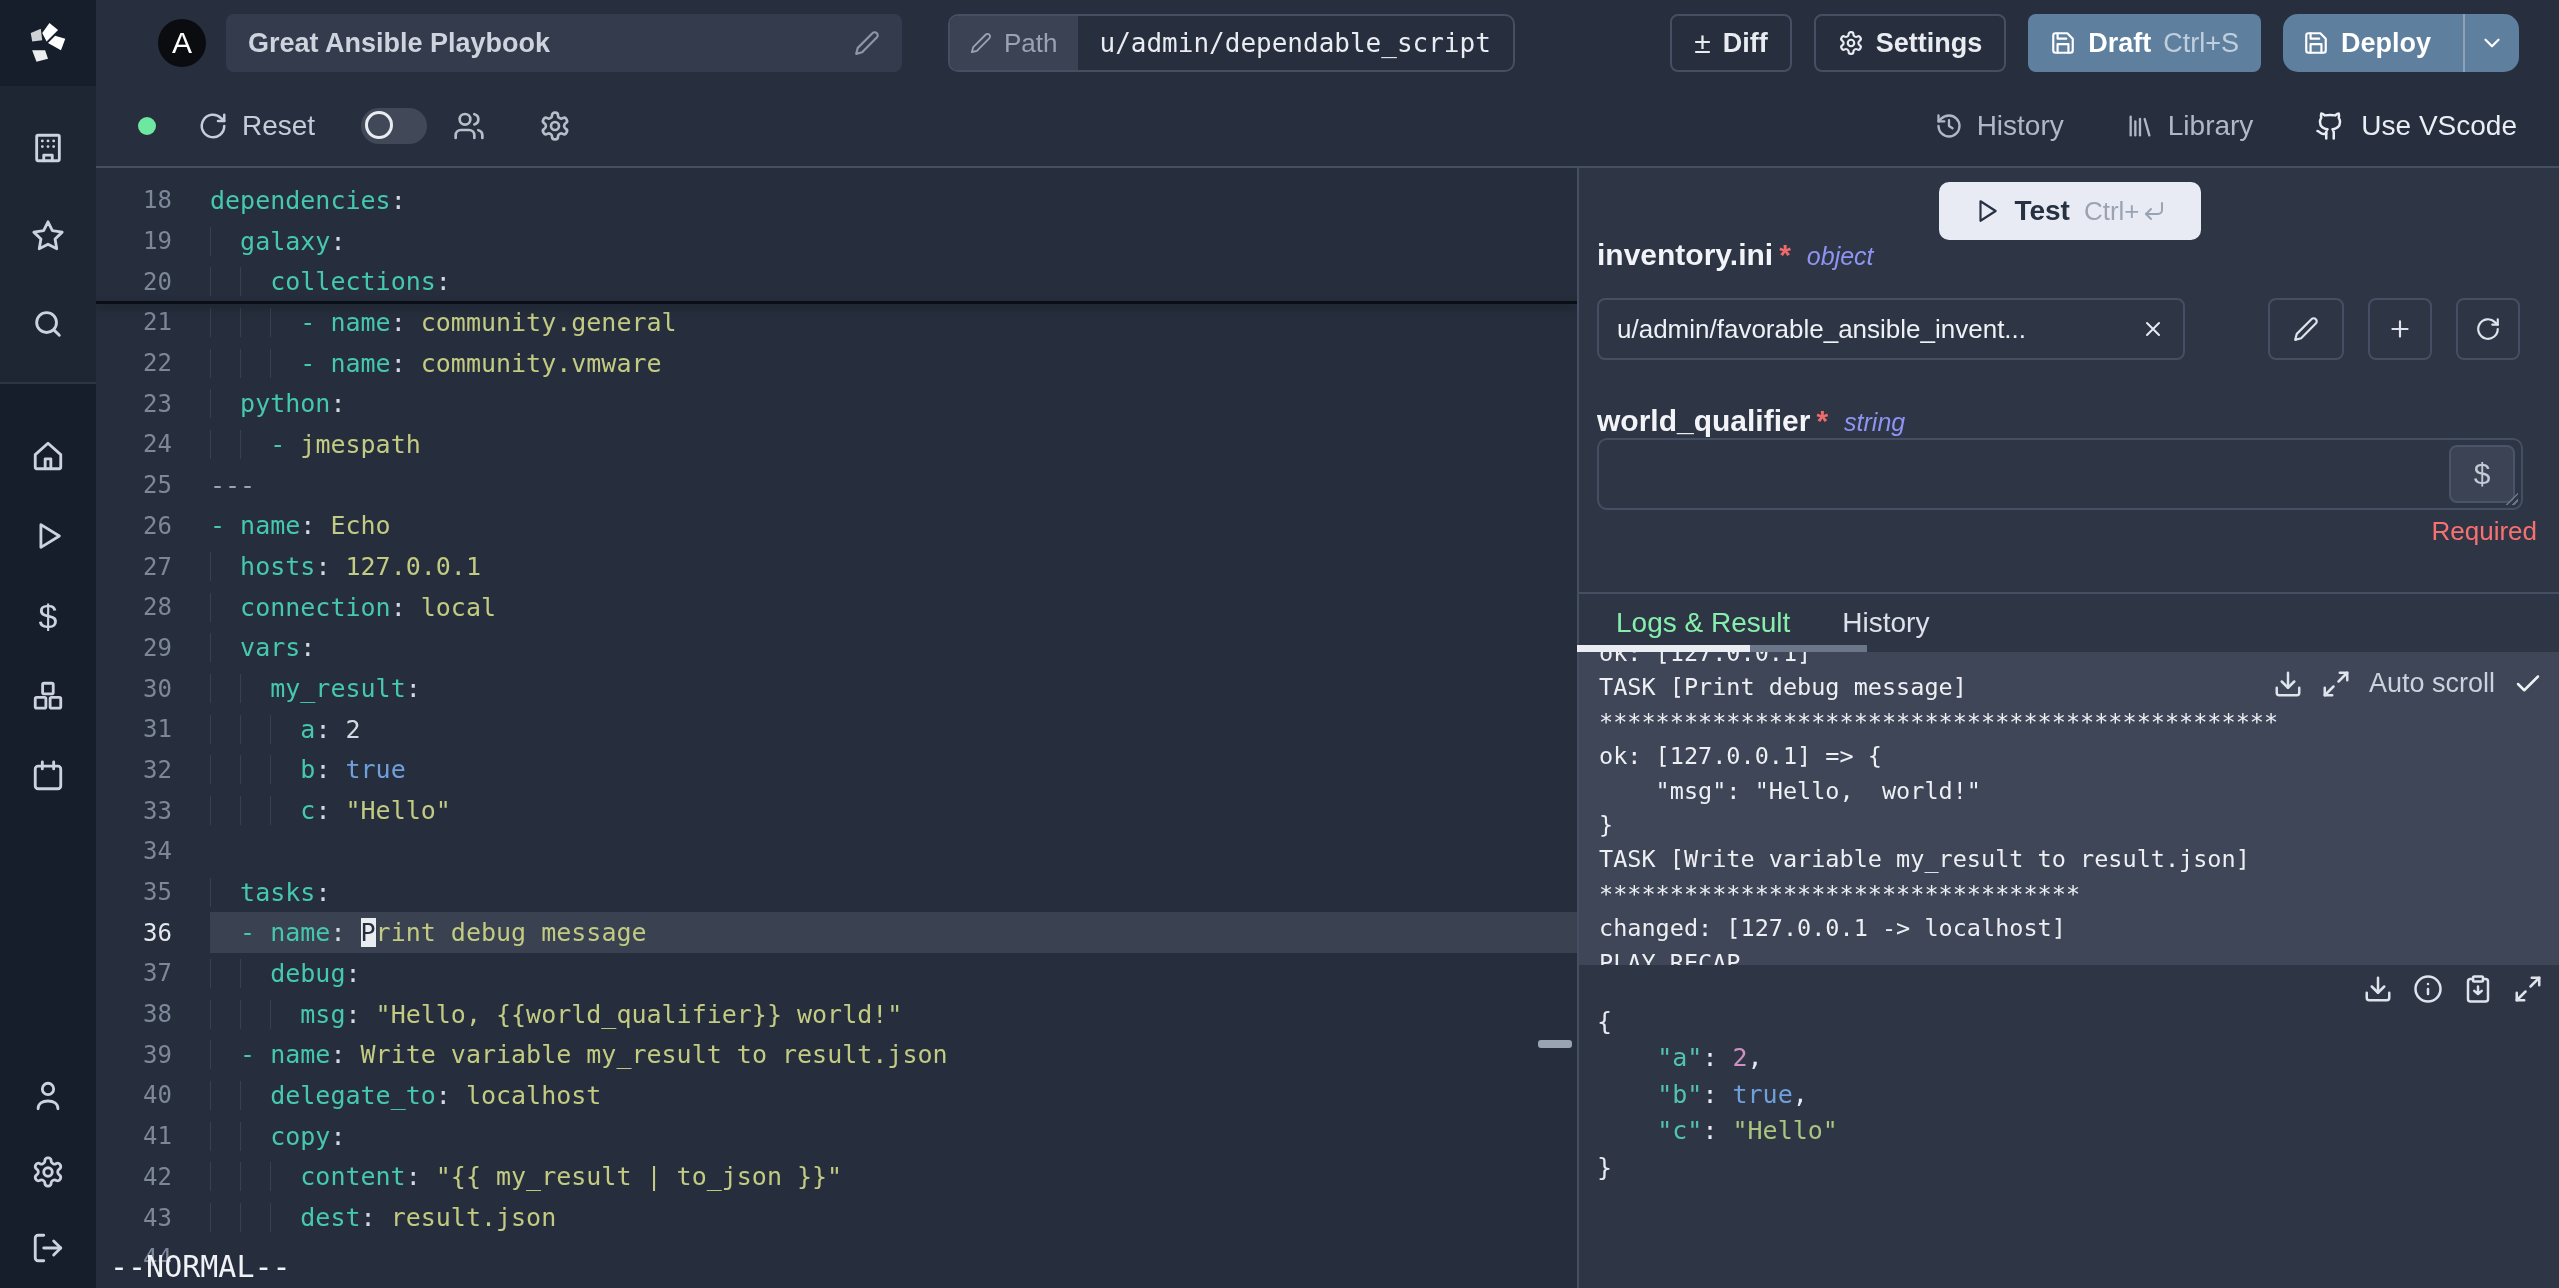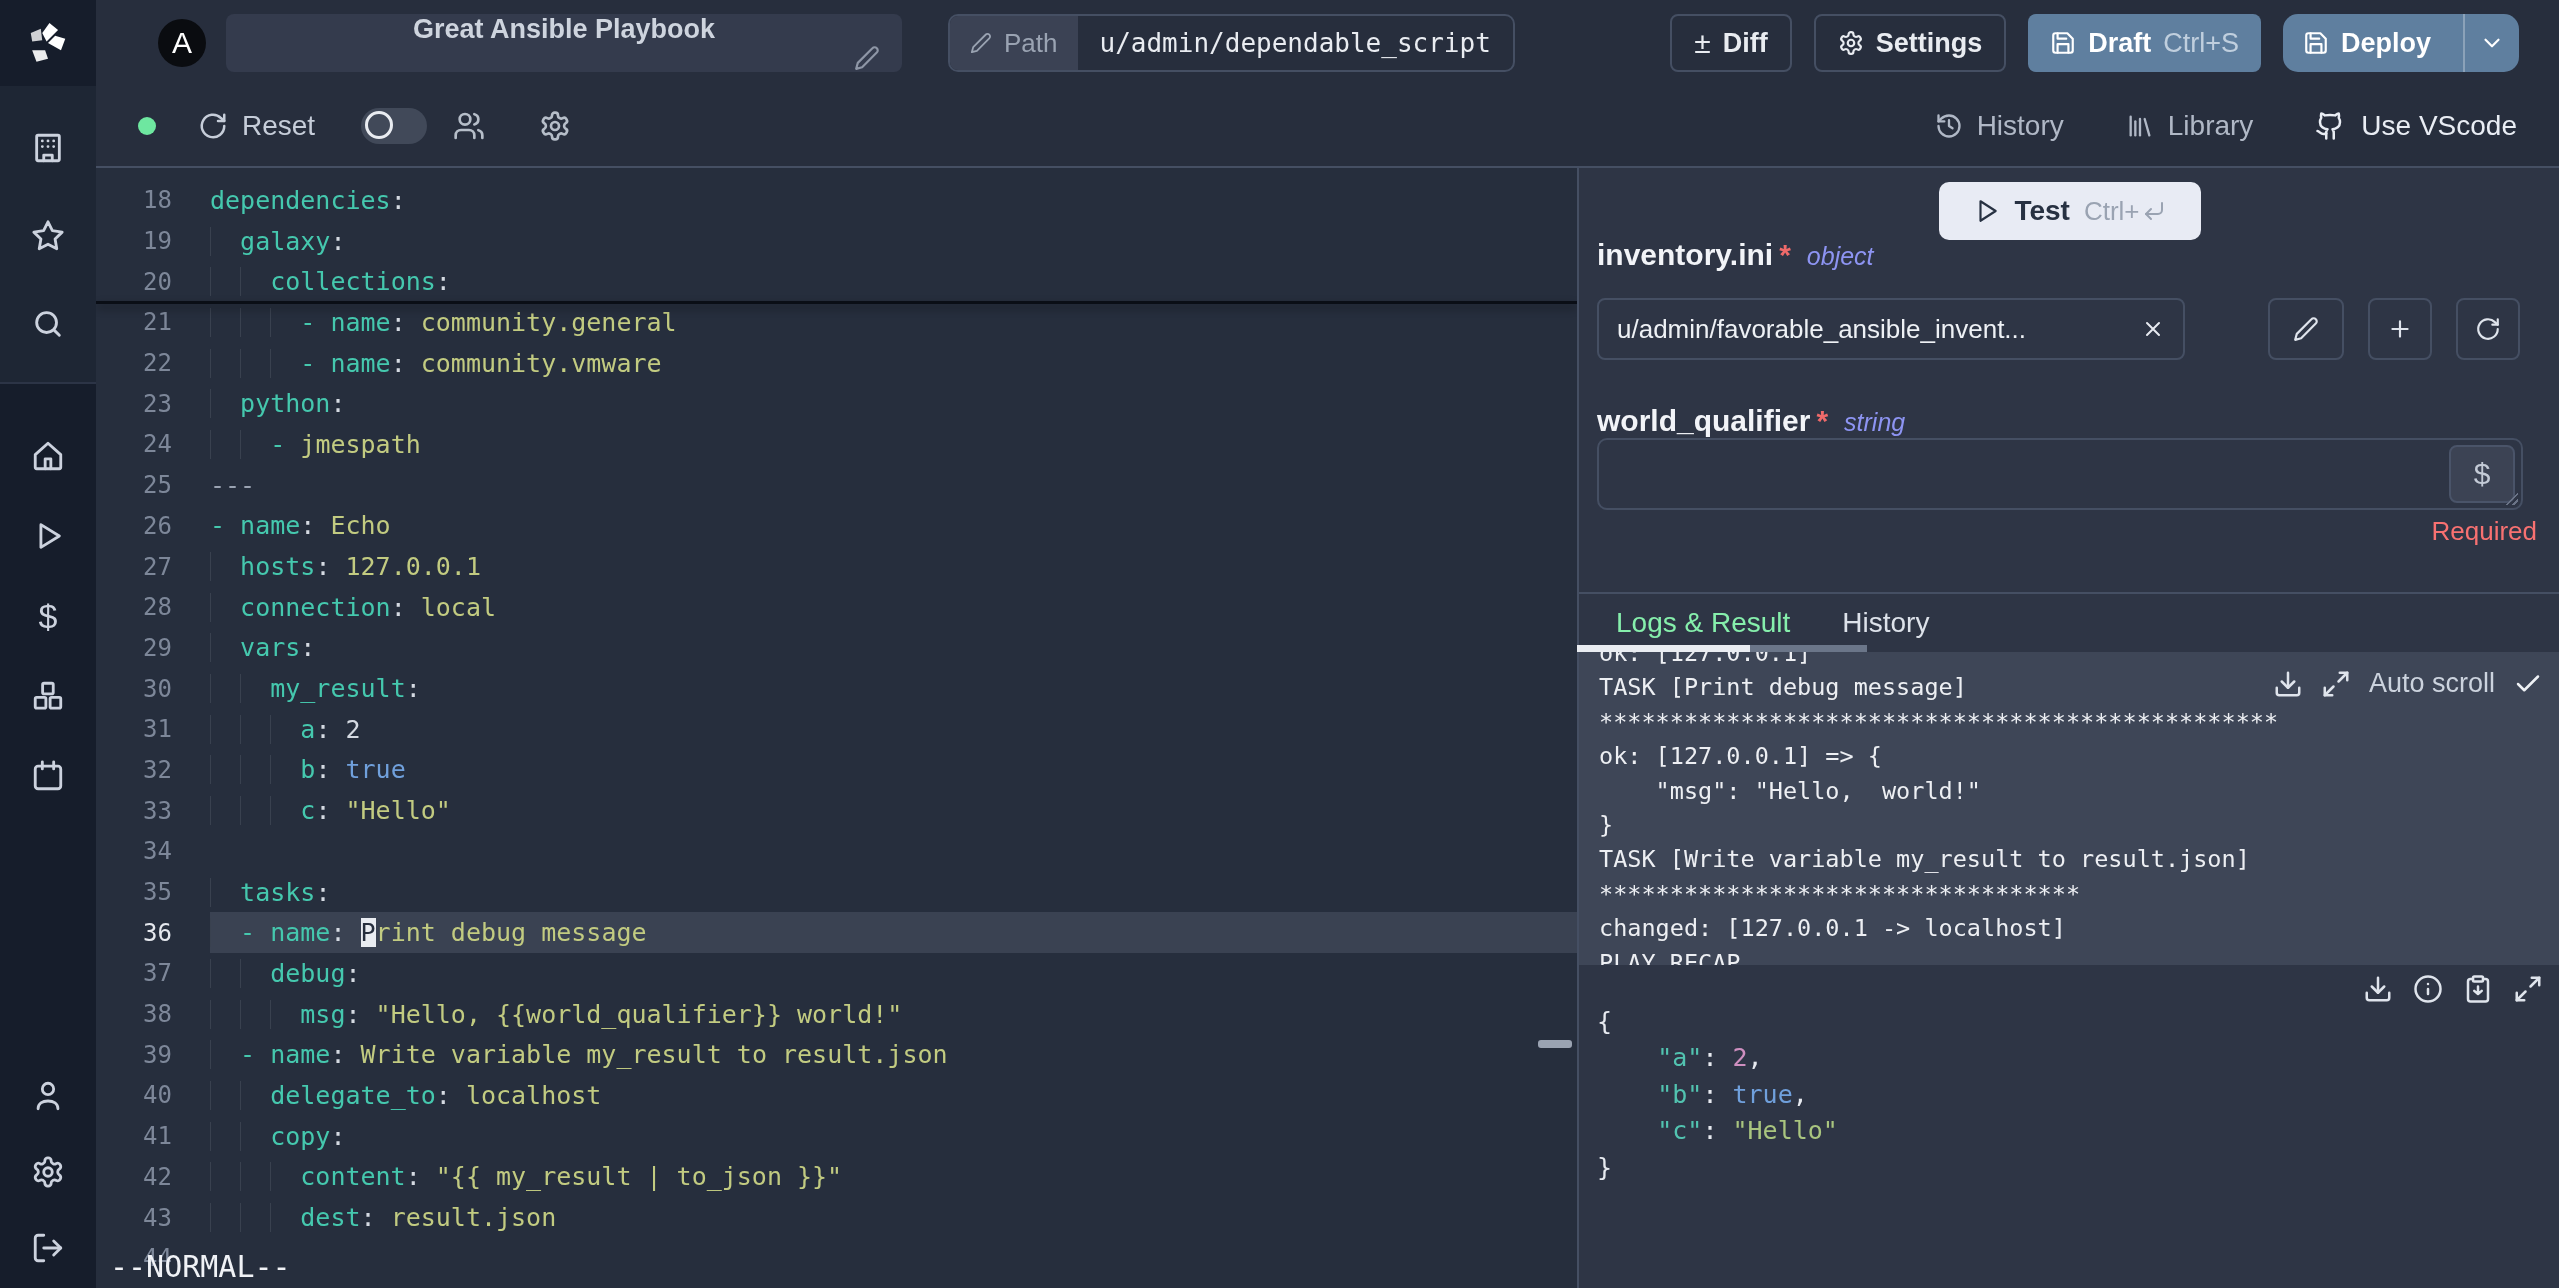--- a/index.html
+++ b/index.html
@@ -14,21 +14,21 @@
   .side-sec-top { background:#1e2634; padding:44px 0 40px; display:flex; flex-direction:column; align-items:center; gap:52px; border-bottom:2px solid #2c3446; }
   .side-sec-mid { padding:54px 0; display:flex; flex-direction:column; align-items:center; gap:44px; }
   .side-sec-bot { position:absolute; bottom:22px; left:0; width:96px; display:flex; flex-direction:column; align-items:center; gap:40px; }
   .side-item { color:#ccd2de; width:36px; height:36px; display:flex; align-items:center; justify-content:center; cursor:pointer; }
   .side-item svg { width:34px; height:34px; }
   .side-dollar { font-size:34px; font-weight:400; color:#ccd2de; }
 
   
   .topbar { position:absolute; left:96px; top:0; right:0; height:86px; background:#272e3d; display:flex; align-items:center; }
   .ansible-avatar { margin-left:62px; width:48px; height:48px; border-radius:50%; background:#0a0c10; color:#fff; display:flex; align-items:center; justify-content:center; font-size:30px; font-weight:500; flex:0 0 auto; }
-  .title-box { margin-left:20px; width:676px; height:58px; background:#343b4d; border-radius:8px; display:flex; align-items:center; padding:0 22px;flex-direction:column; }
+  .title-box { margin-left:20px; width:676px; height:58px; background:#343b4d; border-radius:8px; display:flex; align-items:center; padding:0 22px; }
   .title-box .t { font-size:27px; font-weight:600; color:#ced4de; white-space:nowrap; overflow:hidden; }
   .title-box .pen { margin-left:auto; color:#8e96a6; }
   .path-pill { margin-left:46px; height:58px; border:2px solid #454f63; border-radius:10px; display:flex; align-items:stretch; overflow:hidden; }
   .path-left { background:#3b4254; display:flex; align-items:center; gap:12px; padding:0 20px; color:#9aa3b2; font-size:26px; }
   .path-value { display:flex; align-items:center; padding:0 22px; color:#e9ecf1; font-size:26px; }
   .top-actions { margin-left:auto; margin-right:40px; display:flex; align-items:center; gap:22px; }
   .btn-ghost { height:58px; border:2px solid #454f63; border-radius:8px; background:transparent; color:#e9ecf1; font-size:27px; font-weight:600; display:flex; align-items:center; gap:12px; padding:0 22px; cursor:pointer; white-space:nowrap; }
   .btn-blue { height:58px; border:none; border-radius:8px; background:#5f7f9f; color:#fff; font-size:27px; font-weight:700; display:flex; align-items:center; gap:12px; padding:0 22px; cursor:pointer; white-space:nowrap; }
   .btn-blue .sc { font-weight:400; color:rgba(230,238,246,.72); }
   .btn-deploy { padding:0;border-radius:15px; }

